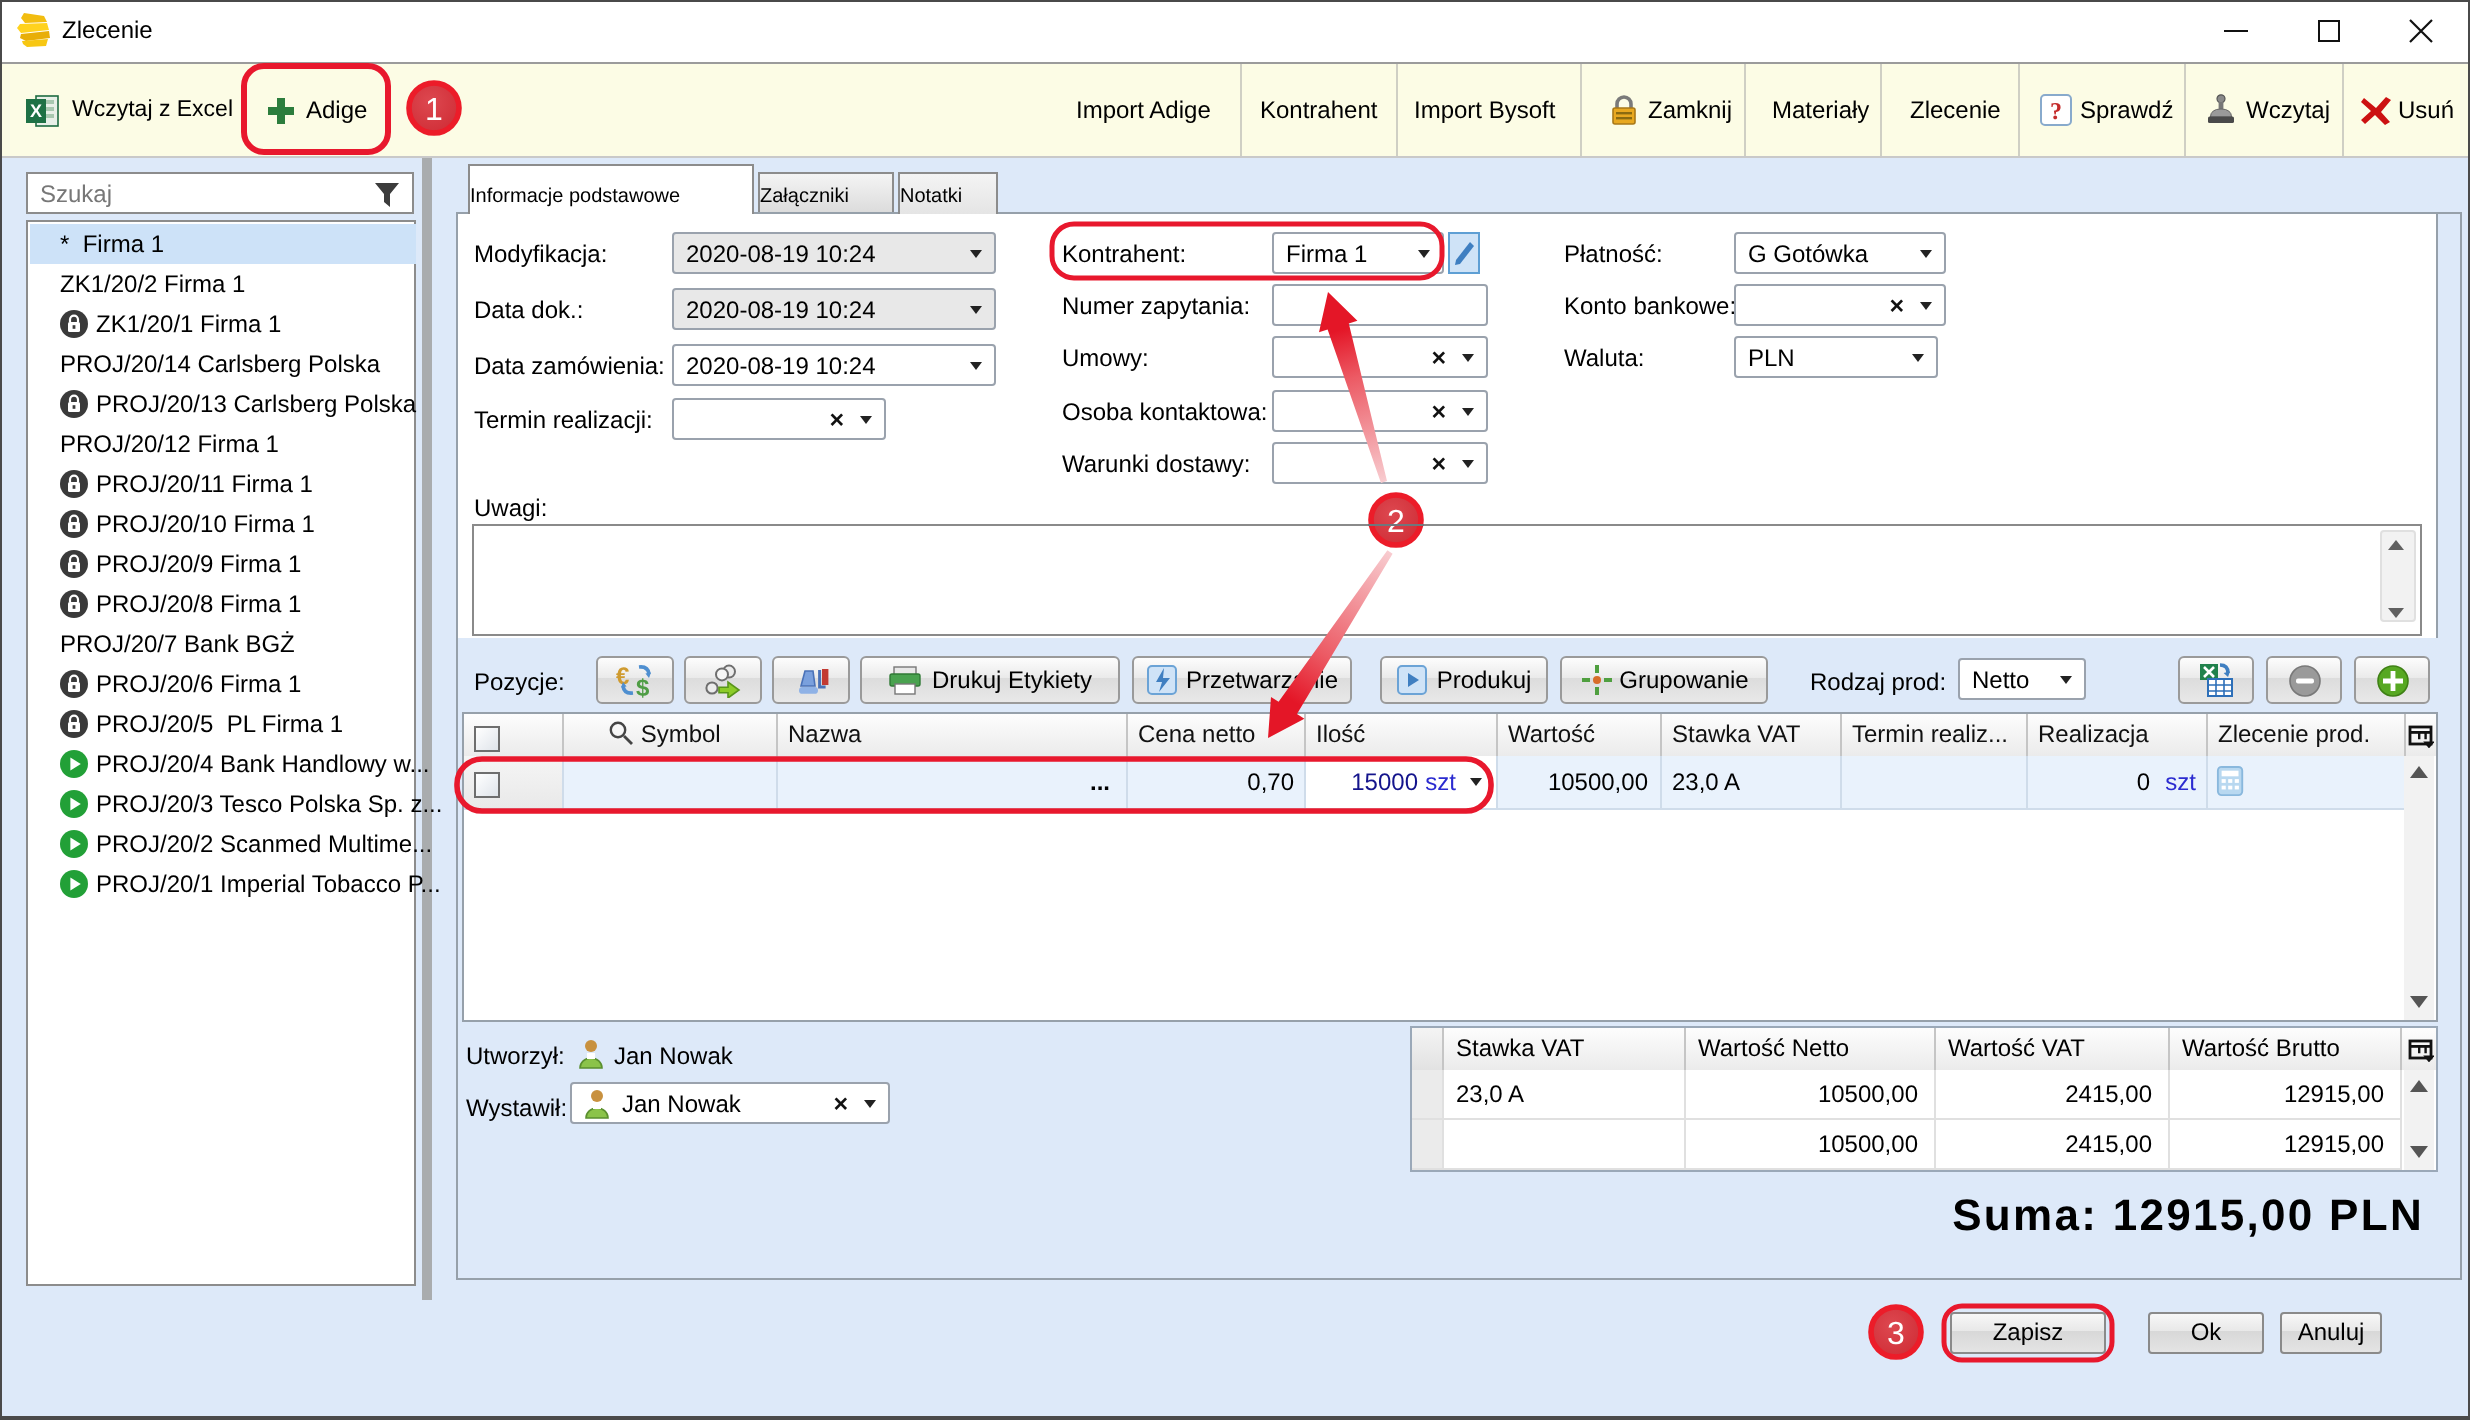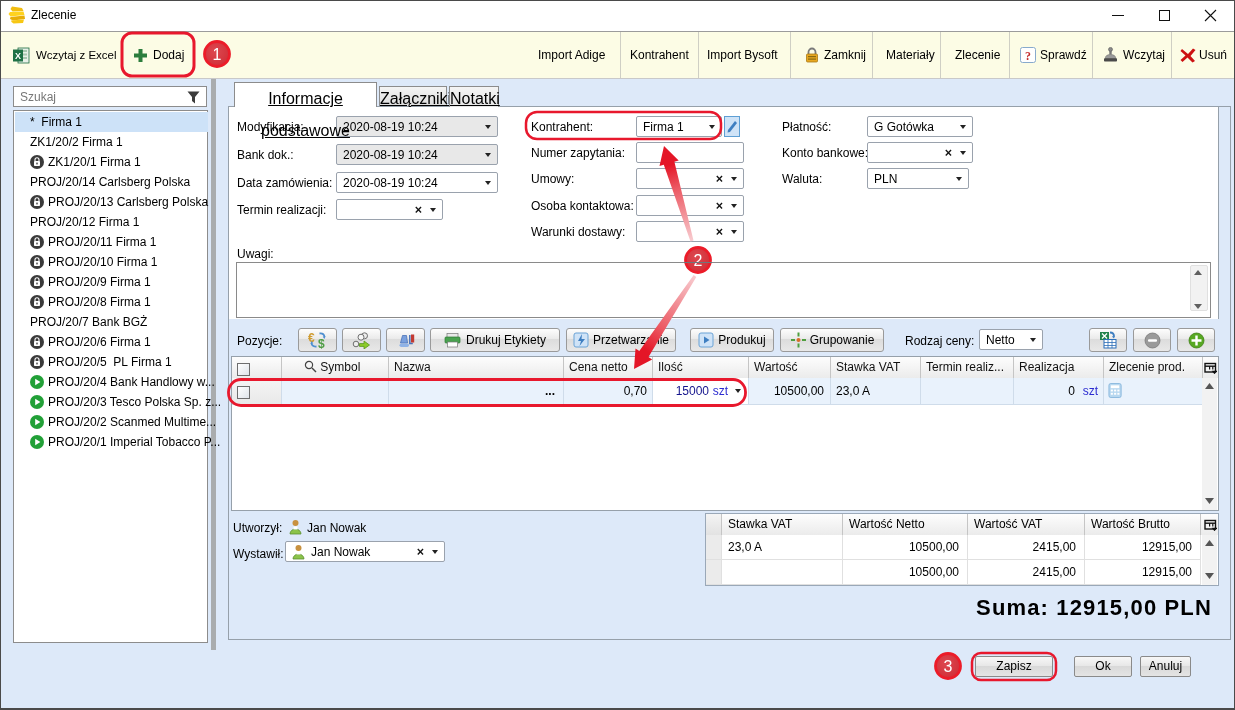--- a/index.html
+++ b/index.html
@@ -19,21 +19,21 @@
 #search { position:absolute; left:13px; top:86px; width:194px; height:21px; background:#fff; border:1px solid #8c8c8c; }
 #search span { position:absolute; left:6px; top:3px; color:#777; font-size:12px; }
 #listbox { position:absolute; left:13px; top:110px; width:195px; height:533px; background:#fff; border:1px solid #8c8c8c; }
 #splitter { position:absolute; left:211px; top:79px; width:5px; height:571px; background:#a9acae; }
 .li { position:absolute; left:1px; width:193px; height:20px; line-height:20px; font-size:12px; white-space:nowrap; }
 .li .ic { position:absolute; left:15px; top:3px; width:14px; height:14px; }
 .li .tx { position:absolute; left:33px; top:0px; }
 .li .tx0 { position:absolute; left:15px; top:0px; }
 
 #tabpage { position:absolute; left:228px; top:106px; width:1003px; height:534px; border:1px solid #96a0aa; background:#dde9f9; }
-.tab { position:absolute; font-size:16px; text-align:center;text-decoration:underline; }
+.tab { position:absolute; font-size:10px; text-align:left; }
 #tab1 { left:234px; top:82px; width:143px; height:25px; background:#fff; border:1px solid #8c8c8c; border-bottom:none; line-height:32px; z-index:5; }
 #tab2 { left:379px; top:86px; width:68px; height:20px; background:linear-gradient(#f4f4f4,#dcdcdc); border:1px solid #8c8c8c; border-bottom:none; line-height:24px; }
 #tab3 { left:449px; top:86px; width:50px; height:32px; background:linear-gradient(#f4f4f4,#dcdcdc); border:1px solid #8c8c8c; border-bottom:none; line-height:24px; }
 
 .lbl { position:absolute; font-size:12px; white-space:nowrap; }
 .field { position:absolute; background:#fff; border:1px solid #9aa2ad; border-radius:2px; height:21px; font-size:12px; }
 .field.dis { background:#e8e8e8; }
 .field .val { position:absolute; left:6px; top:3px; white-space:nowrap; }
 .carr { position:absolute; right:6px; top:8px; width:0; height:0; border-left:3.5px solid transparent; border-right:3.5px solid transparent; border-top:4.5px solid #222; }
 .cx { position:absolute; right:20px; top:3px; font-size:12.5px; font-weight:bold; color:#111; }
@@ -84,21 +84,21 @@
           <rect x="7" y="10" width="7" height="2" fill="#a8c8b0"></rect>
         <rect x="0" y="2.5" width="10" height="12" fill="#1e7145"></rect>
         <text x="5" y="11.5" font-size="9" fill="#fff" font-weight="bold" text-anchor="middle" font-family="Liberation Sans">X</text>
       </svg>
       <span style="font-size:11.5px">Wczytaj z Excel</span>
     </div>
     <div class="tbtn" style="left:133px">
       <svg width="15" height="15" viewBox="0 0 15 15" style="margin-right:5px">
           <path d="M5.5 1 h4 v4.5 H14 v4 H9.5 V14 h-4 V9.5 H1 v-4 h4.5 Z" fill="#2c7d3d"></path>
         </svg>
-      <span>Dodaj</span>
+      <span>Adige</span>
     </div>
     <div class="tbtn" style="left:538px">Import Adige</div>
     <div class="tsep" style="left:620px"></div>
     <div class="tbtn" style="left:630px">Kontrahent</div>
     <div class="tsep" style="left:698px"></div>
     <div class="tbtn" style="left:707px">Import Bysoft</div>
     <div class="tsep" style="left:790px"></div>
     <div class="tbtn" style="left:804px">
       <svg width="16" height="16" viewBox="0 0 16 16" style="margin-right:4px">
           <path d="M4.5 7 V5 a3.5 3.5 0 0 1 7 0 V7" fill="none" stroke="#7a7a7a" stroke-width="1.8"></path>
@@ -269,21 +269,21 @@
   <div class="tab" id="tab2">Załączniki</div>
   <div class="tab" id="tab3">Notatki</div>
 
   <div id="formpane" class="abs" style="left:229px;top:107px;width:990px;height:212px;background:#fff;border-right:1px solid #96a0aa"></div>
   <div id="formarea">
     <span class="lbl" style="left:237px;top:120px">Modyfikacja:</span>
     <div class="field dis" style="left:336px;top:116px;width:162px">
         <span class="val">2020-08-19 10:24</span>
         <span class="carr"></span>
       </div>
-    <span class="lbl" style="left:237px;top:148px">Bank dok.:</span>
+    <span class="lbl" style="left:237px;top:148px">Data dok.:</span>
     <div class="field dis" style="left:336px;top:144px;width:162px">
         <span class="val">2020-08-19 10:24</span>
         <span class="carr"></span>
       </div>
     <span class="lbl" style="left:237px;top:176px">Data zamówienia:</span>
     <div class="field" style="left:336px;top:172px;width:162px">
         <span class="val">2020-08-19 10:24</span>
         <span class="carr"></span>
       </div>
     <span class="lbl" style="left:237px;top:203px">Termin realizacji:</span>
@@ -385,21 +385,21 @@
           <path d="M9 2 L5 9 h3 l-1.5 5 L12 7 H8.5 Z" fill="#3f7fc1"></path>
         </svg>Przetwarzanie</div>
     <div class="pbtn" style="left:690px;width:84px"><svg width="16" height="16" viewBox="0 0 16 16" style="margin-right:4px">
           <rect x="1" y="1" width="14" height="14" rx="2" fill="#cfe3f7" stroke="#6ba3d6" stroke-width="1"></rect>
           <path d="M6 4.5 L11.5 8 L6 11.5 Z" fill="#3f7fc1"></path>
         </svg>Produkuj</div>
     <div class="pbtn" style="left:780px;width:104px"><svg width="17" height="16" viewBox="0 0 17 16" style="margin-right:3px">
           <circle cx="8.5" cy="8" r="2" fill="#d86d2a"></circle>
           <path d="M8.5 0.5 v4 M8.5 11.5 v4 M1 8 h4 M12 8 h4" stroke="#4f9f3f" stroke-width="2"></path>
         </svg>Grupowanie</div>
-    <span class="lbl" style="left:905px;top:334px">Rodzaj ceny:</span>
+    <span class="lbl" style="left:905px;top:334px">Rodzaj prod:</span>
     <div class="field" style="left:979px;top:329px;width:64px;background:#fff">
         <span class="val">Netto</span>
         <span class="carr"></span>
       </div>
     <div class="pbtn" style="left:1089px;width:38px">
         <svg width="19" height="18" viewBox="0 0 19 18">
           <rect x="1" y="1" width="9" height="8" fill="#21824c"></rect>
           <path d="M3 2.5 l5 5 M8 2.5 l-5 5" stroke="#fff" stroke-width="1.3"></path>
           <path d="M11 1.5 q4 0 4 4" stroke="#3f7fc1" stroke-width="1.8" fill="none"></path>
           <path d="M15 7.5 l-2.2 -2 l3.2 -0.8 Z" fill="#3f7fc1"></path>

